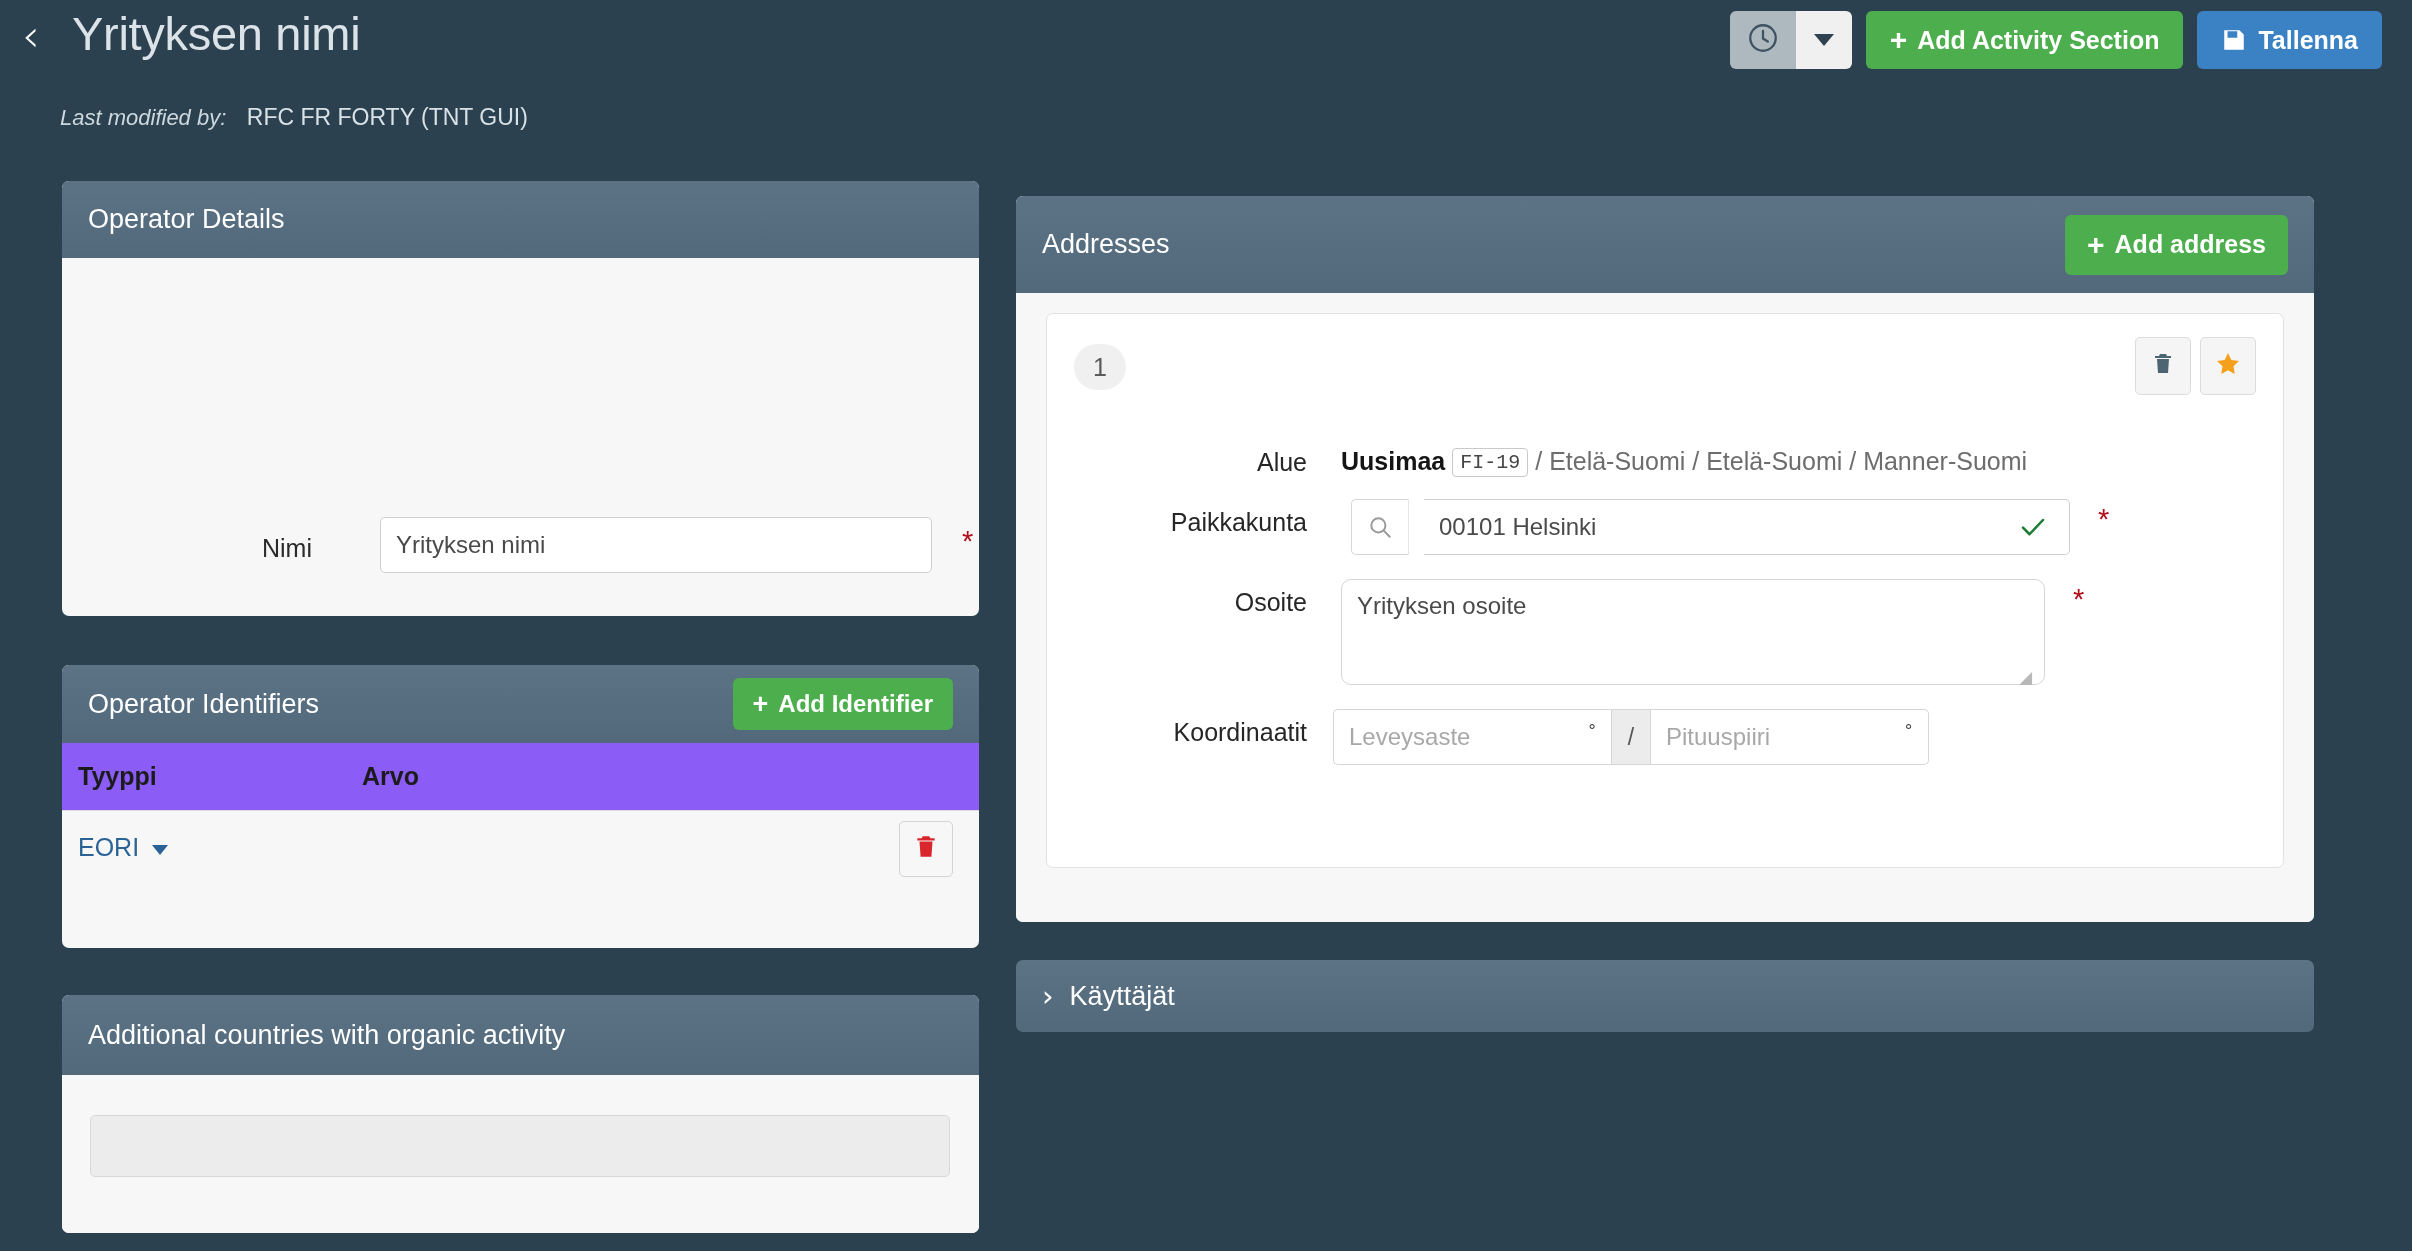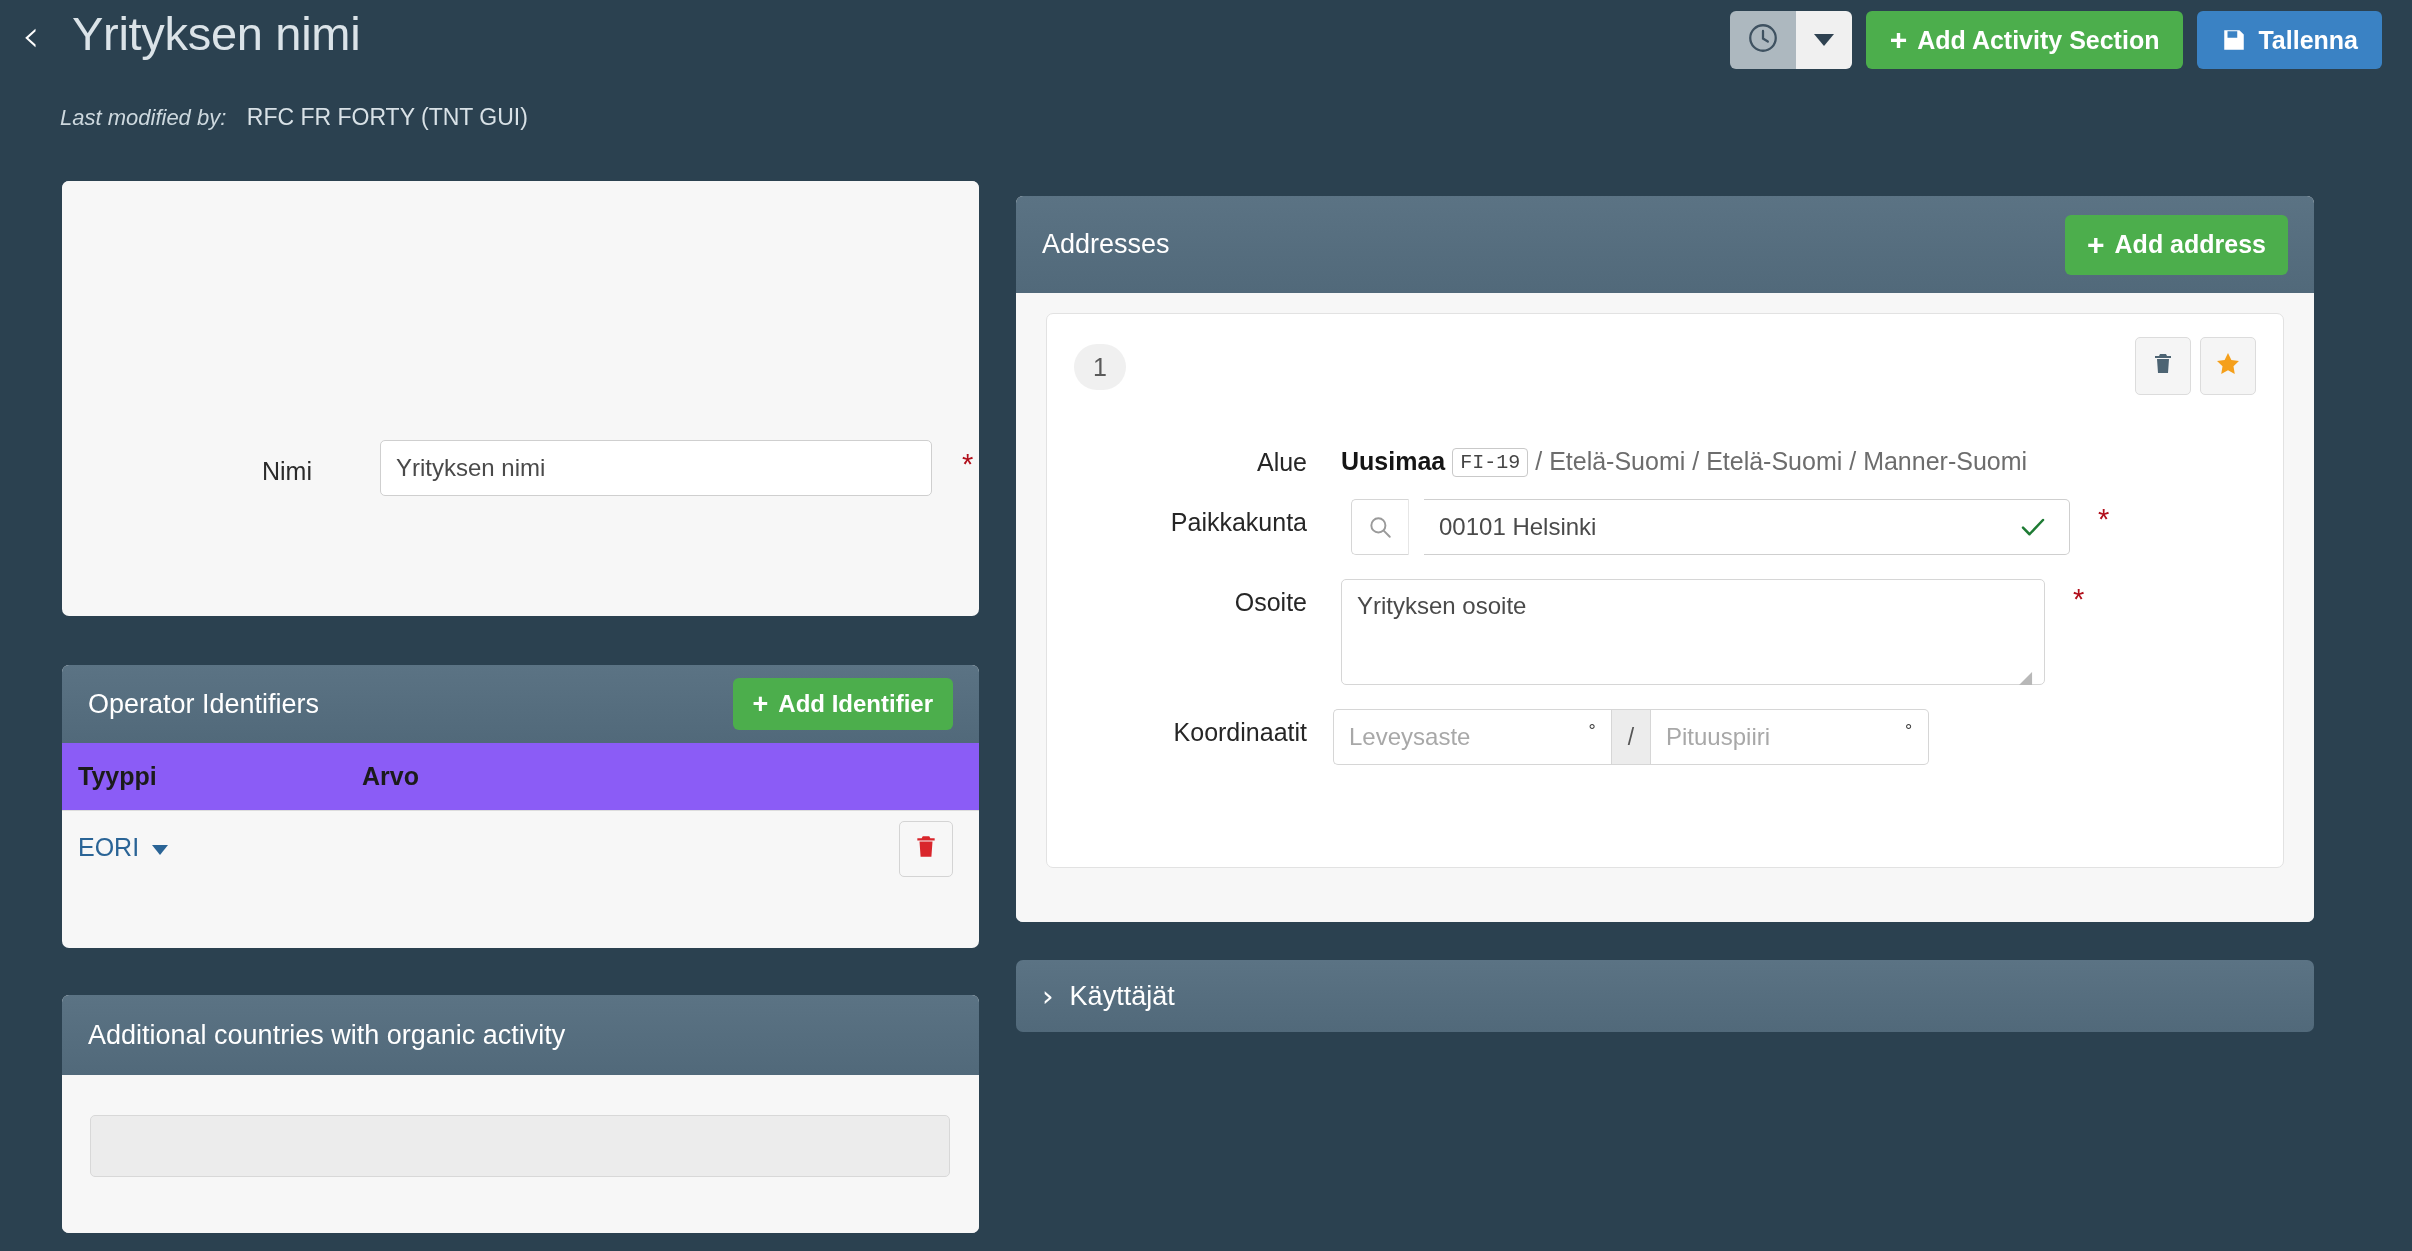--- a/index.html
+++ b/index.html
@@ -167,21 +167,21 @@
     border-radius: 5px 0 0 5px; display: flex; align-items: center; justify-content: center;
   }
   #paikkakunta-input {
     width: 646px; height: 56px; border-radius: 0 5px 5px 0; border-left: none; padding-right: 58px;
   }
   .check-ok { position: absolute; right: 22px; top: 13px; }
   #paikkakunta-row .req-star { margin-left: 28px; margin-top: 6px; }
 
   #osoite-row { left: 0; top: 265px; }
   #osoite-textarea {
-    margin-left: 34px; width: 704px; height: 106px; border: 1px solid #d6d6d6; border-radius: 5px;
+    margin-left: 34px; width: 704px; height: 106px; border: 1px solid #d6d6d6; border-radius: 10px;
     background: #fff; font-size: 24px; color: #4a4a4a; padding: 12px 15px; resize: none;
     font-family: "Liberation Sans", sans-serif; outline: none;
   }
   .resize-grip { position: absolute; left: 712px; top: 88px; color: #b8b8b8; font-size: 17px; pointer-events: none; }
   #osoite-row .req-star { margin-left: 28px; margin-top: 6px; }
 
   #koord-row { left: 0; top: 395px; }
   .koord-group { margin-left: 26px; display: flex; align-items: center; }
   .koord-input { width: 240px; height: 56px; border: 1px solid #d6d6d6; border-right: none; border-radius: 5px 0 0 5px; }
   .koord-deg {
@@ -243,20 +243,23 @@
           <svg width="26" height="26" viewBox="0 0 24 24" fill="#ffffff">
             <path d="M3 3h14l4 4v14H3V3zm3 1v6h9V4H6zm1 11h10v5H7v-5z"></path>
           </svg>
         </span>
         <span>Tallenna</span>
       </button>
     </div>
   </div>
 
   <div class="panel" id="operator-details">
+    <div class="panel-head">
+      <span>Operator Details</span>
+    </div>
     <div class="panel-body" style="position:relative;height:272px;">
 
       <div class="nimi-row">
         <div class="ctl-label">Nimi</div>
         <input class="text-input" id="nimi-input" type="text" value="Yrityksen nimi" style="">
         <span class="req-star">*</span>
       </div>
 
       <div class="maa-row">
         

